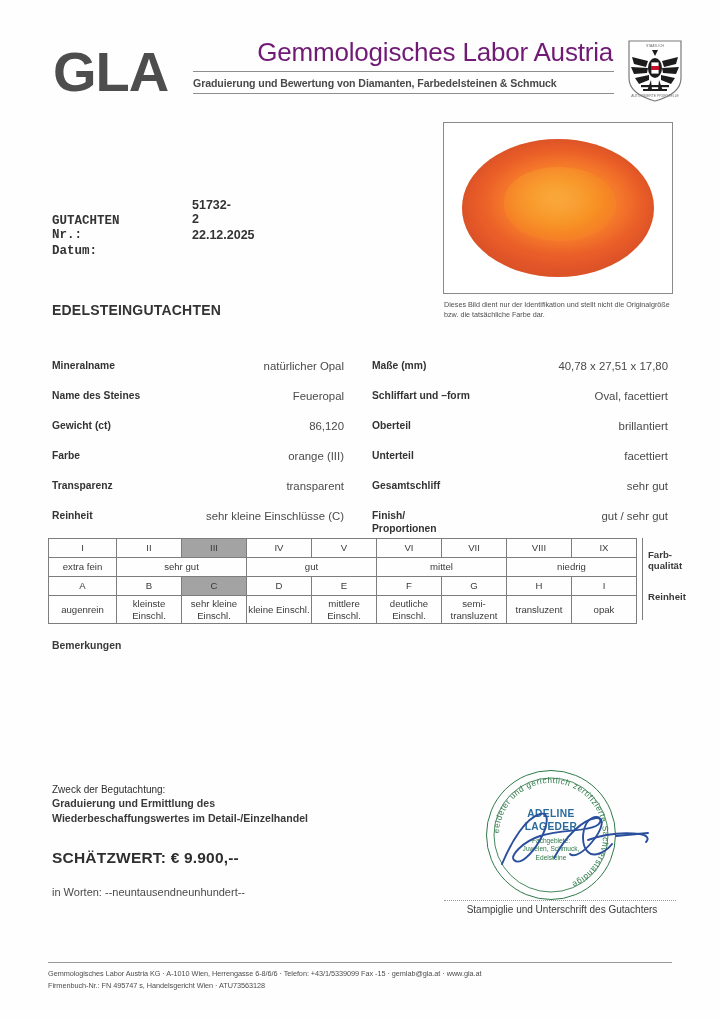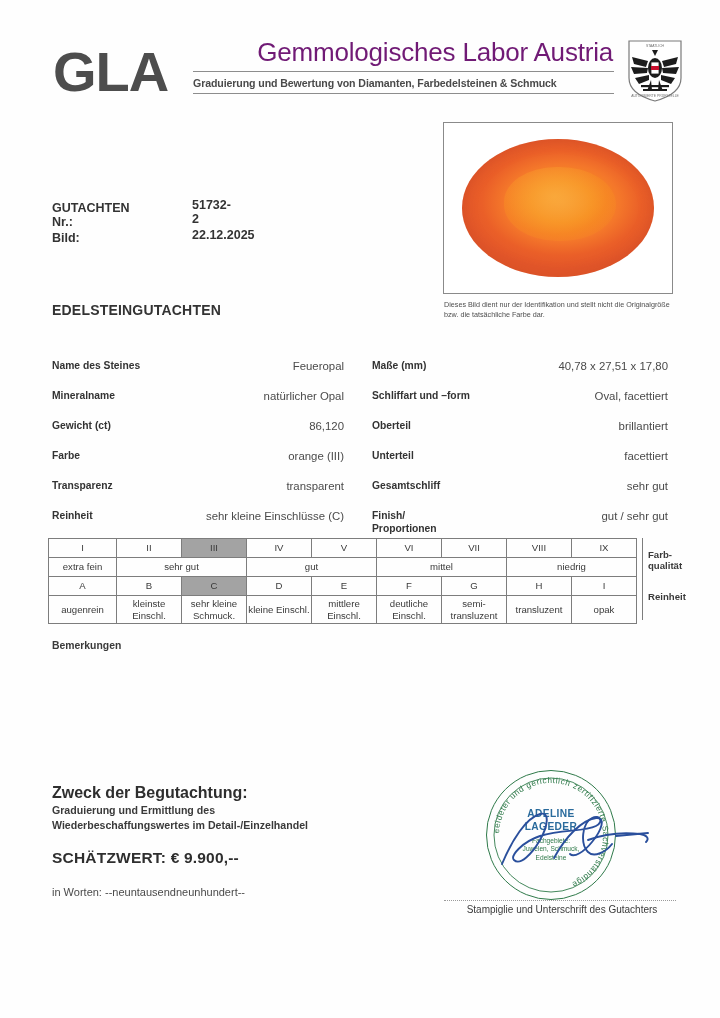--- a/index.html
+++ b/index.html
@@ -77,21 +77,21 @@
 
   
   .meta {
     position: absolute;
     left: 52px; top: 198px;
     font-size: 12.5px;
     font-weight: bold;
     color: #333;
   }
   .meta-row { position: relative; height: 30px; }
-  .meta-label { position: absolute; left: 0; top: 3px; }
+  .meta-label { position: absolute; left: 0; top: 16px; font-family: Liberation Mono, monospace; }
   .meta-value { position: absolute; left: 140px; top: 0; }
   .edelstein {
     position: absolute;
     left: 52px; top: 302px;
     font-size: 14px;
     font-weight: bold;
     letter-spacing: 0.2px;
     color: #333;
   }
 
@@ -216,22 +216,22 @@
     color: #3a3a3a;
   }
 
   
   .purpose {
     position: absolute;
     left: 52px; top: 784px;
     width: 360px;
   }
   .purpose-title {
-    font-size: 16px;
-    font-weight: bold;
+    font-size: 10px;
+    font-weight: normal;
     color: #2e2e2e;
   }
   .purpose-line {
     font-size: 10.6px;
     font-weight: bold;
     color: #3a3a3a;
     line-height: 1.35;
     margin-top: 1px;
   }
   .value {
@@ -363,40 +363,40 @@
       </svg>
     </div>
   </div>
 
   <div class="meta">
     <div class="meta-row">
       <span class="meta-label">GUTACHTEN Nr.:</span>
       <span class="meta-value">51732-2</span>
     </div>
     <div class="meta-row">
-      <span class="meta-label">Bild:</span>
+      <span class="meta-label">Datum:</span>
       <span class="meta-value">22.12.2025</span>
     </div>
   </div>
   <div class="edelstein">EDELSTEINGUTACHTEN</div>
 
   <div class="photo-box">
     <div class="gem"></div>
   </div>
   <div class="photo-caption">Dieses Bild dient nur der Identifikation und stellt nicht die Originalgröße bzw. die tatsächliche Farbe dar.</div>
 
   <div class="props">
     <div class="prop-col col-left">
       <div class="prop-row">
+          <span class="prop-key">Mineralname</span>
+          <span class="prop-val">natürlicher Opal</span>
+        </div>
+      <div class="prop-row">
           <span class="prop-key">Name des Steines</span>
           <span class="prop-val">Feueropal</span>
-        </div>
-      <div class="prop-row">
-          <span class="prop-key">Mineralname</span>
-          <span class="prop-val">natürlicher Opal</span>
         </div>
       <div class="prop-row">
           <span class="prop-key">Gewicht (ct)</span>
           <span class="prop-val">86,120</span>
         </div>
       <div class="prop-row">
           <span class="prop-key">Farbe</span>
           <span class="prop-val">orange (III)</span>
         </div>
       <div class="prop-row">
@@ -478,21 +478,21 @@
         <td class="g-letter">D</td>
         <td class="g-letter">E</td>
         <td class="g-letter">F</td>
         <td class="g-letter">G</td>
         <td class="g-letter">H</td>
         <td class="g-letter">I</td>
       </tr>
       <tr>
         <td class="g-desc">augenrein</td>
         <td class="g-desc">kleinste Einschl.</td>
-        <td class="g-desc">sehr kleine Schmuck.</td>
+        <td class="g-desc">sehr kleine Einschl.</td>
         <td class="g-desc">kleine Einschl.</td>
         <td class="g-desc">mittlere Einschl.</td>
         <td class="g-desc">deutliche Einschl.</td>
         <td class="g-desc">semi-transluzent</td>
         <td class="g-desc">transluzent</td>
         <td class="g-desc">opak</td>
       </tr>
     </tbody>
       </table>
     <div class="side-labels">
@@ -543,14 +543,19 @@
         <path d="M10 64 C20 40, 34 18, 48 14 C58 11, 56 26, 48 40 C40 54, 28 66, 22 60 C18 56, 30 42, 48 36 C70 29, 92 32, 104 26 C112 22, 108 14, 100 18 C90 23, 88 44, 96 52 C102 58, 114 52, 120 44"></path>
         <path d="M62 58 C74 36, 90 20, 104 18 C114 17, 110 30, 100 42 C92 52, 82 58, 78 54"></path>
         <path d="M96 40 C112 34, 130 32, 148 34 C154 35, 158 38, 154 42"></path>
         <path d="M124 36 L156 33"></path>
       </g>
     </svg>
     <div class="sig-line"></div>
     <div class="stamp-caption">Stampiglie und Unterschrift des Gutachters</div>
   </div>
 
+  <div class="footer">
+    <div class="footer-rule"></div>
+    <div class="footer-line">Gemmologisches Labor Austria KG  ·  A-1010 Wien, Herrengasse 6-8/6/6  ·  Telefon: +43/1/5339099 Fax -15  ·  gemlab@gla.at  ·  www.gla.at</div>
+    <div class="footer-line" style="margin-top:1px">Firmenbuch-Nr.: FN 495747 s, Handelsgericht Wien  ·  ATU73563128</div>
+  </div>
 
 </div>
 
 </body></html>

